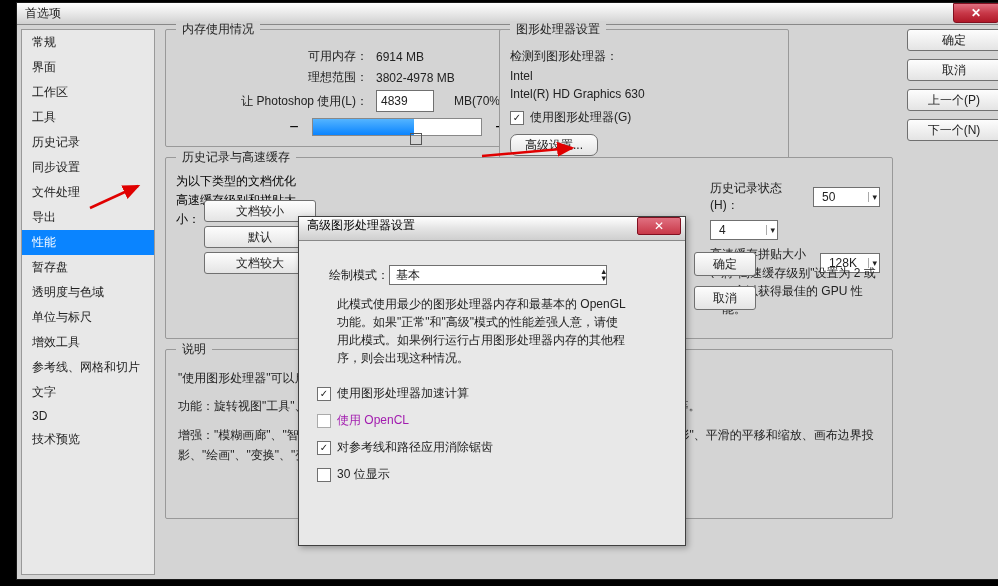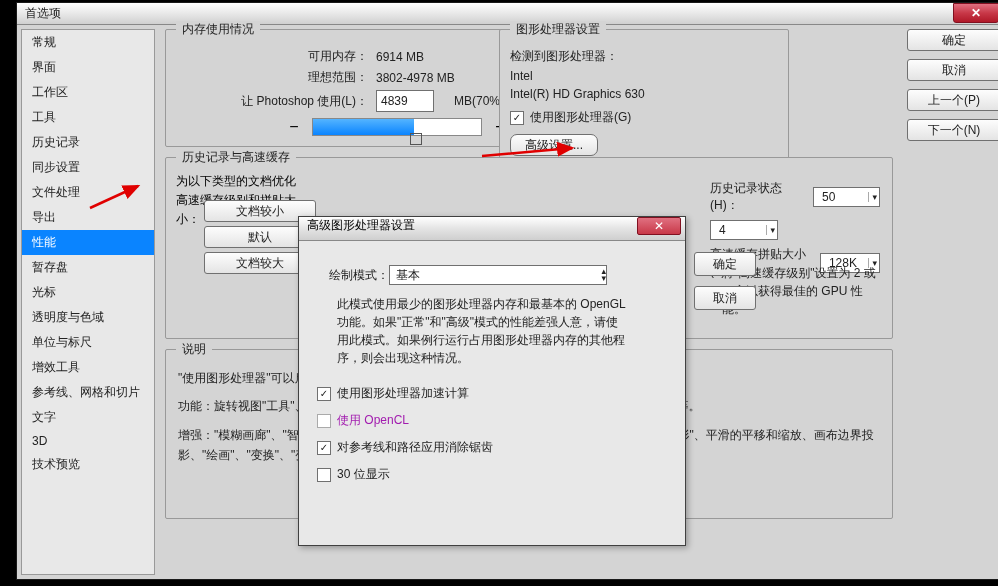--- a/index.html
+++ b/index.html
@@ -69,21 +69,20 @@
       <div class="sidebar-item">常规</div>
       <div class="sidebar-item">界面</div>
       <div class="sidebar-item">工作区</div>
       <div class="sidebar-item">工具</div>
       <div class="sidebar-item">历史记录</div>
       <div class="sidebar-item">同步设置</div>
       <div class="sidebar-item">文件处理</div>
       <div class="sidebar-item">导出</div>
       <div class="sidebar-item selected">性能</div>
       <div class="sidebar-item">暂存盘</div>
-      <div class="sidebar-item">光标</div>
       <div class="sidebar-item">透明度与色域</div>
       <div class="sidebar-item">单位与标尺</div>
       <div class="sidebar-item">增效工具</div>
       <div class="sidebar-item">参考线、网格和切片</div>
       <div class="sidebar-item">文字</div>
       <div class="sidebar-item">3D</div>
       <div class="sidebar-item">技术预览</div>
     </div>
 
     <div class="main">

